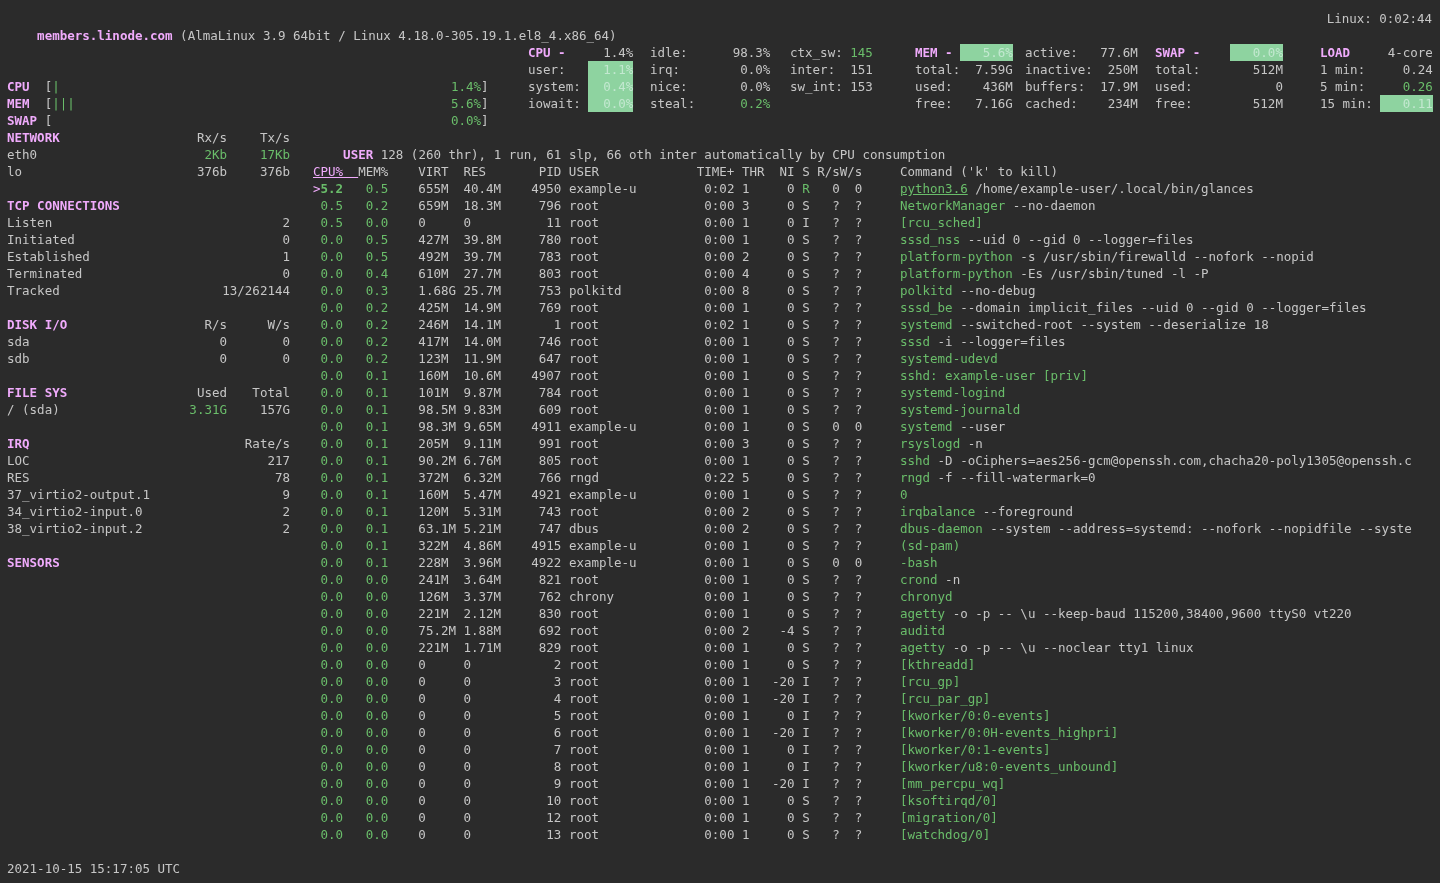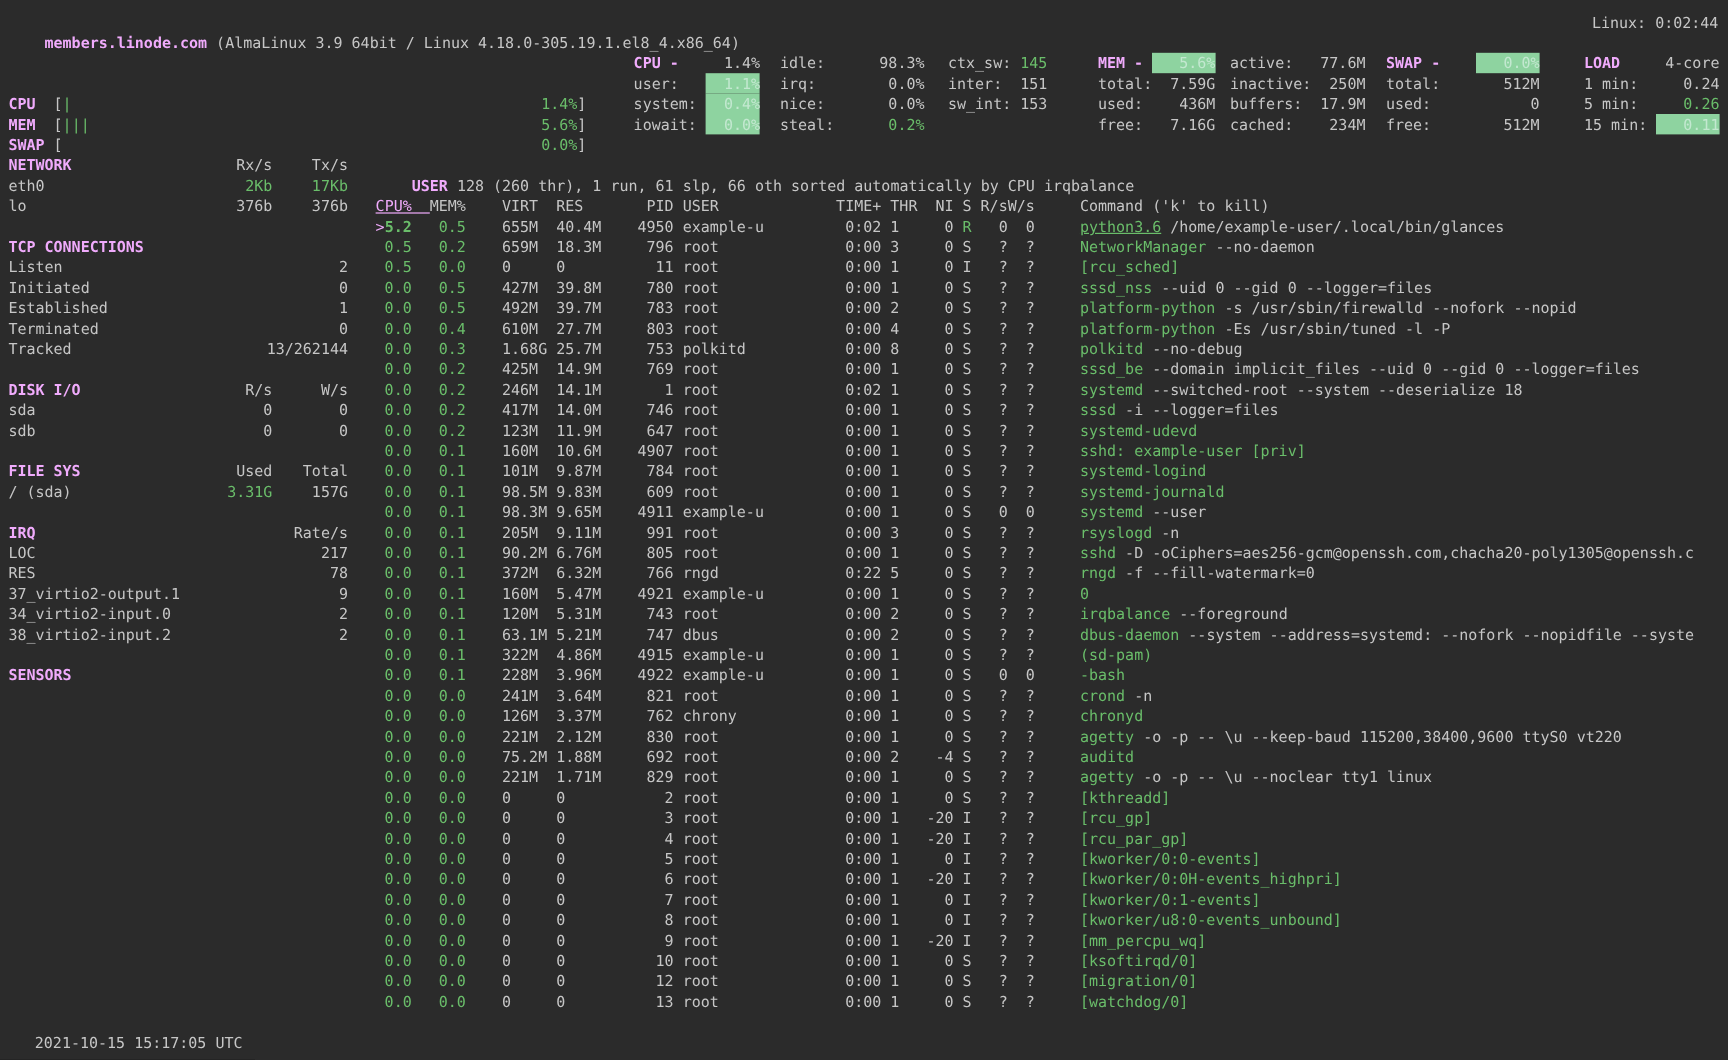--- a/index.html
+++ b/index.html
@@ -20,41 +20,41 @@
   #uptime{position:absolute;right:0;top:0;}
   #quicklook{position:absolute;top:44px;left:7px;}
   .stats-panel{position:absolute;top:44px;}
   .scol{position:absolute;top:0;text-decoration:underline;}
   #left-sections{position:absolute;top:129px;left:7px;width:283px;}
   .sec{margin-bottom:17px;}
   .p1{position:absolute;left:0;top:0;width:220px;text-align:right;}
   .p2{position:absolute;left:0;top:0;width:283px;text-align:right;}
   #tasks-summary{position:absolute;top:129px;left:313px;}
   #proc-table{position:absolute;top:163px;left:313px;}
-  #footer-line{position:absolute;top:860px;left:7px;margin-left:22px;}
+  #footer-line{position:absolute;top:860px;left:7px;}
 </style>
 </head>
 <body>
 
 <div class="term">
 
   <div id="header-line" class="row">
     <span class="b w">members.linode.com</span><span> (AlmaLinux 3.9 64bit / Linux 4.18.0-305.19.1.el8_4.x86_64)</span>
     <span id="uptime"><span>Linux: </span><span>0:02:44</span></span>
   </div>
 
   <div id="quicklook">
     <div id="gauges"><div class="row"><span class="cell b w">CPU  </span><span class="cell">[</span><span class="cell g" style="width: 53ch;">|</span><span class="cell g" style="width: 4ch; text-align: right;">1.4%</span><span class="cell">]</span></div><div class="row"><span class="cell b w">MEM  </span><span class="cell">[</span><span class="cell g" style="width: 53ch;">|||</span><span class="cell g" style="width: 4ch; text-align: right;">5.6%</span><span class="cell">]</span></div><div class="row"><span class="cell b w">SWAP </span><span class="cell">[</span><span class="cell g" style="width: 53ch;"></span><span class="cell g" style="width: 4ch; text-align: right;">0.0%</span><span class="cell">]</span></div></div>
   </div>
 
   <div id="stats-panels"><div class="stats-panel" style="left: 528px;"><div class="scol" style="left: 0px;"><div class="row"><span class="cell b w" style="width: 8ch;">CPU -</span><span class="cell" style="width: 6ch; text-align: right;">1.4%</span></div><div class="row"><span class="cell" style="width: 8ch;">user:</span><span class="cell hl" style="width: 6ch; text-align: right;">1.1%</span></div><div class="row"><span class="cell" style="width: 8ch;">system:</span><span class="cell hl" style="width: 6ch; text-align: right;">0.4%</span></div><div class="row"><span class="cell" style="width: 8ch;">iowait:</span><span class="cell hl" style="width: 6ch; text-align: right;">0.0%</span></div></div><div class="scol" style="left: 122px;"><div class="row"><span class="cell" style="width: 8ch;">idle:</span><span class="cell" style="width: 8ch; text-align: right;">98.3%</span></div><div class="row"><span class="cell" style="width: 8ch;">irq:</span><span class="cell" style="width: 8ch; text-align: right;">0.0%</span></div><div class="row"><span class="cell" style="width: 8ch;">nice:</span><span class="cell" style="width: 8ch; text-align: right;">0.0%</span></div><div class="row"><span class="cell" style="width: 8ch;">steal:</span><span class="cell g" style="width: 8ch; text-align: right;">0.2%</span></div></div><div class="scol" style="left: 262px;"><div class="row"><span class="cell" style="width: 8ch;">ctx_sw:</span><span class="cell g" style="width: 3ch; text-align: right;">145</span></div><div class="row"><span class="cell" style="width: 8ch;">inter:</span><span class="cell" style="width: 3ch; text-align: right;">151</span></div><div class="row"><span class="cell" style="width: 8ch;">sw_int:</span><span class="cell" style="width: 3ch; text-align: right;">153</span></div></div></div><div class="stats-panel" style="left: 915px;"><div class="scol" style="left: 0px;"><div class="row"><span class="cell b w" style="width: 6ch;">MEM -</span><span class="cell hl" style="width: 7ch; text-align: right;">5.6%</span></div><div class="row"><span class="cell" style="width: 6ch;">total:</span><span class="cell" style="width: 7ch; text-align: right;">7.59G</span></div><div class="row"><span class="cell" style="width: 6ch;">used:</span><span class="cell" style="width: 7ch; text-align: right;">436M</span></div><div class="row"><span class="cell" style="width: 6ch;">free:</span><span class="cell" style="width: 7ch; text-align: right;">7.16G</span></div></div><div class="scol" style="left: 110px;"><div class="row"><span class="cell" style="width: 10ch;">active:</span><span class="cell" style="width: 5ch; text-align: right;">77.6M</span></div><div class="row"><span class="cell" style="width: 10ch;">inactive:</span><span class="cell" style="width: 5ch; text-align: right;">250M</span></div><div class="row"><span class="cell" style="width: 10ch;">buffers:</span><span class="cell" style="width: 5ch; text-align: right;">17.9M</span></div><div class="row"><span class="cell" style="width: 10ch;">cached:</span><span class="cell" style="width: 5ch; text-align: right;">234M</span></div></div></div><div class="stats-panel" style="left: 1155px;"><div class="scol" style="left: 0px;"><div class="row"><span class="cell b w" style="width: 10ch;">SWAP -</span><span class="cell hl" style="width: 7ch; text-align: right;">0.0%</span></div><div class="row"><span class="cell" style="width: 10ch;">total:</span><span class="cell" style="width: 7ch; text-align: right;">512M</span></div><div class="row"><span class="cell" style="width: 10ch;">used:</span><span class="cell" style="width: 7ch; text-align: right;">0</span></div><div class="row"><span class="cell" style="width: 10ch;">free:</span><span class="cell" style="width: 7ch; text-align: right;">512M</span></div></div></div><div class="stats-panel" style="left: 1320px;"><div class="scol" style="left: 0px;"><div class="row"><span class="cell b w" style="width: 8ch;">LOAD</span><span class="cell" style="width: 7ch; text-align: right;">4-core</span></div><div class="row"><span class="cell" style="width: 8ch;">1 min:</span><span class="cell" style="width: 7ch; text-align: right;">0.24</span></div><div class="row"><span class="cell" style="width: 8ch;">5 min:</span><span class="cell g" style="width: 7ch; text-align: right;">0.26</span></div><div class="row"><span class="cell" style="width: 8ch;">15 min:</span><span class="cell hl" style="width: 7ch; text-align: right;">0.11</span></div></div></div></div>
 
   <div id="left-sections"><div class="sec"><div class="row"><span class="cell b w">NETWORK</span><span class="p1">Rx/s</span><span class="p2">Tx/s</span></div><div class="row"><span class="cell">eth0</span><span class="p1 g">2Kb</span><span class="p2 g">17Kb</span></div><div class="row"><span class="cell">lo</span><span class="p1 ">376b</span><span class="p2 ">376b</span></div></div><div class="sec"><div class="row"><span class="cell b w">TCP CONNECTIONS</span></div><div class="row"><span class="cell">Listen</span><span class="p2 ">2</span></div><div class="row"><span class="cell">Initiated</span><span class="p2 ">0</span></div><div class="row"><span class="cell">Established</span><span class="p2 ">1</span></div><div class="row"><span class="cell">Terminated</span><span class="p2 ">0</span></div><div class="row"><span class="cell">Tracked</span><span class="p2 ">13/262144</span></div></div><div class="sec"><div class="row"><span class="cell b w">DISK I/O</span><span class="p1">R/s</span><span class="p2">W/s</span></div><div class="row"><span class="cell">sda</span><span class="p1 ">0</span><span class="p2 ">0</span></div><div class="row"><span class="cell">sdb</span><span class="p1 ">0</span><span class="p2 ">0</span></div></div><div class="sec"><div class="row"><span class="cell b w">FILE SYS</span><span class="p1">Used</span><span class="p2">Total</span></div><div class="row"><span class="cell">/ (sda)</span><span class="p1 g">3.31G</span><span class="p2 ">157G</span></div></div><div class="sec"><div class="row"><span class="cell b w">IRQ</span><span class="p2">Rate/s</span></div><div class="row"><span class="cell">LOC</span><span class="p2 ">217</span></div><div class="row"><span class="cell">RES</span><span class="p2 ">78</span></div><div class="row"><span class="cell">37_virtio2-output.1</span><span class="p2 ">9</span></div><div class="row"><span class="cell">34_virtio2-input.0</span><span class="p2 ">2</span></div><div class="row"><span class="cell">38_virtio2-input.2</span><span class="p2 ">2</span></div></div><div class="sec"><div class="row"><span class="cell b w">SENSORS</span></div></div></div>
 
   <div id="tasks-summary" class="row">
-    <span class="b w">USER </span><span>128 (260 thr), 1 run, 61 slp, 66 oth </span><span>sorted automatically by CPU irqbalance</span>
+    <span class="b w">USER </span><span>128 (260 thr), 1 run, 61 slp, 66 oth </span><span>inter automatically by CPU consumption</span>
   </div>
 
   <div id="proc-table"><div class="row"><span class="cell w u" style="width: 6ch;">CPU%  </span><span class="cell" style="width: 4ch; text-align: right;">MEM%</span>    <span class="cell" style="width: 5ch;">VIRT</span> <span class="cell" style="width: 5ch;">RES</span><span class="cell" style="width: 8ch; text-align: right;">PID</span> <span class="cell" style="width: 9ch;">USER</span><span class="cell" style="width: 13ch; text-align: right;">TIME+</span> <span class="cell" style="width: 3ch;">THR</span><span class="cell" style="width: 4ch; text-align: right;">NI</span> <span class="cell" style="width: 1ch;">S</span><span class="cell" style="width: 4ch; text-align: right;">R/s</span><span class="cell" style="width: 3ch; text-align: right;">W/s</span>     <span class="cell">Command ('k' to kill)</span></div><div class="row"><span class="cell" style="width: 4ch; text-align: right;"><span class="cell w">&gt;</span><span class="cell g b">5.2</span></span>  <span class="cell g" style="width: 4ch; text-align: right;">0.5</span>    <span class="cell" style="width: 5ch;">655M</span> <span class="cell" style="width: 5ch;">40.4M</span><span class="cell" style="width: 8ch; text-align: right;">4950</span> <span class="cell" style="width: 9ch;">example-u</span><span class="cell" style="width: 13ch; text-align: right;">0:02</span> <span class="cell" style="width: 3ch;">1</span><span class="cell" style="width: 4ch; text-align: right;">0</span> <span class="cell g" style="width: 1ch;">R</span><span class="cell" style="width: 4ch; text-align: right;">0</span><span class="cell" style="width: 3ch; text-align: right;">0</span>     <span class="cell"><span class="cell g u">python3.6</span><span class="cell"> /home/example-user/.local/bin/glances</span></span></div><div class="row"><span class="cell g" style="width: 4ch; text-align: right;">0.5</span>  <span class="cell g" style="width: 4ch; text-align: right;">0.2</span>    <span class="cell" style="width: 5ch;">659M</span> <span class="cell" style="width: 5ch;">18.3M</span><span class="cell" style="width: 8ch; text-align: right;">796</span> <span class="cell" style="width: 9ch;">root</span><span class="cell" style="width: 13ch; text-align: right;">0:00</span> <span class="cell" style="width: 3ch;">3</span><span class="cell" style="width: 4ch; text-align: right;">0</span> <span class="cell" style="width: 1ch;">S</span><span class="cell" style="width: 4ch; text-align: right;">?</span><span class="cell" style="width: 3ch; text-align: right;">?</span>     <span class="cell"><span class="cell g">NetworkManager</span><span class="cell"> --no-daemon</span></span></div><div class="row"><span class="cell g" style="width: 4ch; text-align: right;">0.5</span>  <span class="cell g" style="width: 4ch; text-align: right;">0.0</span>    <span class="cell" style="width: 5ch;">0</span> <span class="cell" style="width: 5ch;">0</span><span class="cell" style="width: 8ch; text-align: right;">11</span> <span class="cell" style="width: 9ch;">root</span><span class="cell" style="width: 13ch; text-align: right;">0:00</span> <span class="cell" style="width: 3ch;">1</span><span class="cell" style="width: 4ch; text-align: right;">0</span> <span class="cell" style="width: 1ch;">I</span><span class="cell" style="width: 4ch; text-align: right;">?</span><span class="cell" style="width: 3ch; text-align: right;">?</span>     <span class="cell"><span class="cell g">[rcu_sched]</span></span></div><div class="row"><span class="cell g" style="width: 4ch; text-align: right;">0.0</span>  <span class="cell g" style="width: 4ch; text-align: right;">0.5</span>    <span class="cell" style="width: 5ch;">427M</span> <span class="cell" style="width: 5ch;">39.8M</span><span class="cell" style="width: 8ch; text-align: right;">780</span> <span class="cell" style="width: 9ch;">root</span><span class="cell" style="width: 13ch; text-align: right;">0:00</span> <span class="cell" style="width: 3ch;">1</span><span class="cell" style="width: 4ch; text-align: right;">0</span> <span class="cell" style="width: 1ch;">S</span><span class="cell" style="width: 4ch; text-align: right;">?</span><span class="cell" style="width: 3ch; text-align: right;">?</span>     <span class="cell"><span class="cell g">sssd_nss</span><span class="cell"> --uid 0 --gid 0 --logger=files</span></span></div><div class="row"><span class="cell g" style="width: 4ch; text-align: right;">0.0</span>  <span class="cell g" style="width: 4ch; text-align: right;">0.5</span>    <span class="cell" style="width: 5ch;">492M</span> <span class="cell" style="width: 5ch;">39.7M</span><span class="cell" style="width: 8ch; text-align: right;">783</span> <span class="cell" style="width: 9ch;">root</span><span class="cell" style="width: 13ch; text-align: right;">0:00</span> <span class="cell" style="width: 3ch;">2</span><span class="cell" style="width: 4ch; text-align: right;">0</span> <span class="cell" style="width: 1ch;">S</span><span class="cell" style="width: 4ch; text-align: right;">?</span><span class="cell" style="width: 3ch; text-align: right;">?</span>     <span class="cell"><span class="cell g">platform-python</span><span class="cell"> -s /usr/sbin/firewalld --nofork --nopid</span></span></div><div class="row"><span class="cell g" style="width: 4ch; text-align: right;">0.0</span>  <span class="cell g" style="width: 4ch; text-align: right;">0.4</span>    <span class="cell" style="width: 5ch;">610M</span> <span class="cell" style="width: 5ch;">27.7M</span><span class="cell" style="width: 8ch; text-align: right;">803</span> <span class="cell" style="width: 9ch;">root</span><span class="cell" style="width: 13ch; text-align: right;">0:00</span> <span class="cell" style="width: 3ch;">4</span><span class="cell" style="width: 4ch; text-align: right;">0</span> <span class="cell" style="width: 1ch;">S</span><span class="cell" style="width: 4ch; text-align: right;">?</span><span class="cell" style="width: 3ch; text-align: right;">?</span>     <span class="cell"><span class="cell g">platform-python</span><span class="cell"> -Es /usr/sbin/tuned -l -P</span></span></div><div class="row"><span class="cell g" style="width: 4ch; text-align: right;">0.0</span>  <span class="cell g" style="width: 4ch; text-align: right;">0.3</span>    <span class="cell" style="width: 5ch;">1.68G</span> <span class="cell" style="width: 5ch;">25.7M</span><span class="cell" style="width: 8ch; text-align: right;">753</span> <span class="cell" style="width: 9ch;">polkitd</span><span class="cell" style="width: 13ch; text-align: right;">0:00</span> <span class="cell" style="width: 3ch;">8</span><span class="cell" style="width: 4ch; text-align: right;">0</span> <span class="cell" style="width: 1ch;">S</span><span class="cell" style="width: 4ch; text-align: right;">?</span><span class="cell" style="width: 3ch; text-align: right;">?</span>     <span class="cell"><span class="cell g">polkitd</span><span class="cell"> --no-debug</span></span></div><div class="row"><span class="cell g" style="width: 4ch; text-align: right;">0.0</span>  <span class="cell g" style="width: 4ch; text-align: right;">0.2</span>    <span class="cell" style="width: 5ch;">425M</span> <span class="cell" style="width: 5ch;">14.9M</span><span class="cell" style="width: 8ch; text-align: right;">769</span> <span class="cell" style="width: 9ch;">root</span><span class="cell" style="width: 13ch; text-align: right;">0:00</span> <span class="cell" style="width: 3ch;">1</span><span class="cell" style="width: 4ch; text-align: right;">0</span> <span class="cell" style="width: 1ch;">S</span><span class="cell" style="width: 4ch; text-align: right;">?</span><span class="cell" style="width: 3ch; text-align: right;">?</span>     <span class="cell"><span class="cell g">sssd_be</span><span class="cell"> --domain implicit_files --uid 0 --gid 0 --logger=files</span></span></div><div class="row"><span class="cell g" style="width: 4ch; text-align: right;">0.0</span>  <span class="cell g" style="width: 4ch; text-align: right;">0.2</span>    <span class="cell" style="width: 5ch;">246M</span> <span class="cell" style="width: 5ch;">14.1M</span><span class="cell" style="width: 8ch; text-align: right;">1</span> <span class="cell" style="width: 9ch;">root</span><span class="cell" style="width: 13ch; text-align: right;">0:02</span> <span class="cell" style="width: 3ch;">1</span><span class="cell" style="width: 4ch; text-align: right;">0</span> <span class="cell" style="width: 1ch;">S</span><span class="cell" style="width: 4ch; text-align: right;">?</span><span class="cell" style="width: 3ch; text-align: right;">?</span>     <span class="cell"><span class="cell g">systemd</span><span class="cell"> --switched-root --system --deserialize 18</span></span></div><div class="row"><span class="cell g" style="width: 4ch; text-align: right;">0.0</span>  <span class="cell g" style="width: 4ch; text-align: right;">0.2</span>    <span class="cell" style="width: 5ch;">417M</span> <span class="cell" style="width: 5ch;">14.0M</span><span class="cell" style="width: 8ch; text-align: right;">746</span> <span class="cell" style="width: 9ch;">root</span><span class="cell" style="width: 13ch; text-align: right;">0:00</span> <span class="cell" style="width: 3ch;">1</span><span class="cell" style="width: 4ch; text-align: right;">0</span> <span class="cell" style="width: 1ch;">S</span><span class="cell" style="width: 4ch; text-align: right;">?</span><span class="cell" style="width: 3ch; text-align: right;">?</span>     <span class="cell"><span class="cell g">sssd</span><span class="cell"> -i --logger=files</span></span></div><div class="row"><span class="cell g" style="width: 4ch; text-align: right;">0.0</span>  <span class="cell g" style="width: 4ch; text-align: right;">0.2</span>    <span class="cell" style="width: 5ch;">123M</span> <span class="cell" style="width: 5ch;">11.9M</span><span class="cell" style="width: 8ch; text-align: right;">647</span> <span class="cell" style="width: 9ch;">root</span><span class="cell" style="width: 13ch; text-align: right;">0:00</span> <span class="cell" style="width: 3ch;">1</span><span class="cell" style="width: 4ch; text-align: right;">0</span> <span class="cell" style="width: 1ch;">S</span><span class="cell" style="width: 4ch; text-align: right;">?</span><span class="cell" style="width: 3ch; text-align: right;">?</span>     <span class="cell"><span class="cell g">systemd-udevd</span></span></div><div class="row"><span class="cell g" style="width: 4ch; text-align: right;">0.0</span>  <span class="cell g" style="width: 4ch; text-align: right;">0.1</span>    <span class="cell" style="width: 5ch;">160M</span> <span class="cell" style="width: 5ch;">10.6M</span><span class="cell" style="width: 8ch; text-align: right;">4907</span> <span class="cell" style="width: 9ch;">root</span><span class="cell" style="width: 13ch; text-align: right;">0:00</span> <span class="cell" style="width: 3ch;">1</span><span class="cell" style="width: 4ch; text-align: right;">0</span> <span class="cell" style="width: 1ch;">S</span><span class="cell" style="width: 4ch; text-align: right;">?</span><span class="cell" style="width: 3ch; text-align: right;">?</span>     <span class="cell"><span class="cell g">sshd: example-user [priv]</span></span></div><div class="row"><span class="cell g" style="width: 4ch; text-align: right;">0.0</span>  <span class="cell g" style="width: 4ch; text-align: right;">0.1</span>    <span class="cell" style="width: 5ch;">101M</span> <span class="cell" style="width: 5ch;">9.87M</span><span class="cell" style="width: 8ch; text-align: right;">784</span> <span class="cell" style="width: 9ch;">root</span><span class="cell" style="width: 13ch; text-align: right;">0:00</span> <span class="cell" style="width: 3ch;">1</span><span class="cell" style="width: 4ch; text-align: right;">0</span> <span class="cell" style="width: 1ch;">S</span><span class="cell" style="width: 4ch; text-align: right;">?</span><span class="cell" style="width: 3ch; text-align: right;">?</span>     <span class="cell"><span class="cell g">systemd-logind</span></span></div><div class="row"><span class="cell g" style="width: 4ch; text-align: right;">0.0</span>  <span class="cell g" style="width: 4ch; text-align: right;">0.1</span>    <span class="cell" style="width: 5ch;">98.5M</span> <span class="cell" style="width: 5ch;">9.83M</span><span class="cell" style="width: 8ch; text-align: right;">609</span> <span class="cell" style="width: 9ch;">root</span><span class="cell" style="width: 13ch; text-align: right;">0:00</span> <span class="cell" style="width: 3ch;">1</span><span class="cell" style="width: 4ch; text-align: right;">0</span> <span class="cell" style="width: 1ch;">S</span><span class="cell" style="width: 4ch; text-align: right;">?</span><span class="cell" style="width: 3ch; text-align: right;">?</span>     <span class="cell"><span class="cell g">systemd-journald</span></span></div><div class="row"><span class="cell g" style="width: 4ch; text-align: right;">0.0</span>  <span class="cell g" style="width: 4ch; text-align: right;">0.1</span>    <span class="cell" style="width: 5ch;">98.3M</span> <span class="cell" style="width: 5ch;">9.65M</span><span class="cell" style="width: 8ch; text-align: right;">4911</span> <span class="cell" style="width: 9ch;">example-u</span><span class="cell" style="width: 13ch; text-align: right;">0:00</span> <span class="cell" style="width: 3ch;">1</span><span class="cell" style="width: 4ch; text-align: right;">0</span> <span class="cell" style="width: 1ch;">S</span><span class="cell" style="width: 4ch; text-align: right;">0</span><span class="cell" style="width: 3ch; text-align: right;">0</span>     <span class="cell"><span class="cell g">systemd</span><span class="cell"> --user</span></span></div><div class="row"><span class="cell g" style="width: 4ch; text-align: right;">0.0</span>  <span class="cell g" style="width: 4ch; text-align: right;">0.1</span>    <span class="cell" style="width: 5ch;">205M</span> <span class="cell" style="width: 5ch;">9.11M</span><span class="cell" style="width: 8ch; text-align: right;">991</span> <span class="cell" style="width: 9ch;">root</span><span class="cell" style="width: 13ch; text-align: right;">0:00</span> <span class="cell" style="width: 3ch;">3</span><span class="cell" style="width: 4ch; text-align: right;">0</span> <span class="cell" style="width: 1ch;">S</span><span class="cell" style="width: 4ch; text-align: right;">?</span><span class="cell" style="width: 3ch; text-align: right;">?</span>     <span class="cell"><span class="cell g">rsyslogd</span><span class="cell"> -n</span></span></div><div class="row"><span class="cell g" style="width: 4ch; text-align: right;">0.0</span>  <span class="cell g" style="width: 4ch; text-align: right;">0.1</span>    <span class="cell" style="width: 5ch;">90.2M</span> <span class="cell" style="width: 5ch;">6.76M</span><span class="cell" style="width: 8ch; text-align: right;">805</span> <span class="cell" style="width: 9ch;">root</span><span class="cell" style="width: 13ch; text-align: right;">0:00</span> <span class="cell" style="width: 3ch;">1</span><span class="cell" style="width: 4ch; text-align: right;">0</span> <span class="cell" style="width: 1ch;">S</span><span class="cell" style="width: 4ch; text-align: right;">?</span><span class="cell" style="width: 3ch; text-align: right;">?</span>     <span class="cell"><span class="cell g">sshd</span><span class="cell"> -D -oCiphers=aes256-gcm@openssh.com,chacha20-poly1305@openssh.c</span></span></div><div class="row"><span class="cell g" style="width: 4ch; text-align: right;">0.0</span>  <span class="cell g" style="width: 4ch; text-align: right;">0.1</span>    <span class="cell" style="width: 5ch;">372M</span> <span class="cell" style="width: 5ch;">6.32M</span><span class="cell" style="width: 8ch; text-align: right;">766</span> <span class="cell" style="width: 9ch;">rngd</span><span class="cell" style="width: 13ch; text-align: right;">0:22</span> <span class="cell" style="width: 3ch;">5</span><span class="cell" style="width: 4ch; text-align: right;">0</span> <span class="cell" style="width: 1ch;">S</span><span class="cell" style="width: 4ch; text-align: right;">?</span><span class="cell" style="width: 3ch; text-align: right;">?</span>     <span class="cell"><span class="cell g">rngd</span><span class="cell"> -f --fill-watermark=0</span></span></div><div class="row"><span class="cell g" style="width: 4ch; text-align: right;">0.0</span>  <span class="cell g" style="width: 4ch; text-align: right;">0.1</span>    <span class="cell" style="width: 5ch;">160M</span> <span class="cell" style="width: 5ch;">5.47M</span><span class="cell" style="width: 8ch; text-align: right;">4921</span> <span class="cell" style="width: 9ch;">example-u</span><span class="cell" style="width: 13ch; text-align: right;">0:00</span> <span class="cell" style="width: 3ch;">1</span><span class="cell" style="width: 4ch; text-align: right;">0</span> <span class="cell" style="width: 1ch;">S</span><span class="cell" style="width: 4ch; text-align: right;">?</span><span class="cell" style="width: 3ch; text-align: right;">?</span>     <span class="cell"><span class="cell g">0</span></span></div><div class="row"><span class="cell g" style="width: 4ch; text-align: right;">0.0</span>  <span class="cell g" style="width: 4ch; text-align: right;">0.1</span>    <span class="cell" style="width: 5ch;">120M</span> <span class="cell" style="width: 5ch;">5.31M</span><span class="cell" style="width: 8ch; text-align: right;">743</span> <span class="cell" style="width: 9ch;">root</span><span class="cell" style="width: 13ch; text-align: right;">0:00</span> <span class="cell" style="width: 3ch;">2</span><span class="cell" style="width: 4ch; text-align: right;">0</span> <span class="cell" style="width: 1ch;">S</span><span class="cell" style="width: 4ch; text-align: right;">?</span><span class="cell" style="width: 3ch; text-align: right;">?</span>     <span class="cell"><span class="cell g">irqbalance</span><span class="cell"> --foreground</span></span></div><div class="row"><span class="cell g" style="width: 4ch; text-align: right;">0.0</span>  <span class="cell g" style="width: 4ch; text-align: right;">0.1</span>    <span class="cell" style="width: 5ch;">63.1M</span> <span class="cell" style="width: 5ch;">5.21M</span><span class="cell" style="width: 8ch; text-align: right;">747</span> <span class="cell" style="width: 9ch;">dbus</span><span class="cell" style="width: 13ch; text-align: right;">0:00</span> <span class="cell" style="width: 3ch;">2</span><span class="cell" style="width: 4ch; text-align: right;">0</span> <span class="cell" style="width: 1ch;">S</span><span class="cell" style="width: 4ch; text-align: right;">?</span><span class="cell" style="width: 3ch; text-align: right;">?</span>     <span class="cell"><span class="cell g">dbus-daemon</span><span class="cell"> --system --address=systemd: --nofork --nopidfile --syste</span></span></div><div class="row"><span class="cell g" style="width: 4ch; text-align: right;">0.0</span>  <span class="cell g" style="width: 4ch; text-align: right;">0.1</span>    <span class="cell" style="width: 5ch;">322M</span> <span class="cell" style="width: 5ch;">4.86M</span><span class="cell" style="width: 8ch; text-align: right;">4915</span> <span class="cell" style="width: 9ch;">example-u</span><span class="cell" style="width: 13ch; text-align: right;">0:00</span> <span class="cell" style="width: 3ch;">1</span><span class="cell" style="width: 4ch; text-align: right;">0</span> <span class="cell" style="width: 1ch;">S</span><span class="cell" style="width: 4ch; text-align: right;">?</span><span class="cell" style="width: 3ch; text-align: right;">?</span>     <span class="cell"><span class="cell g">(sd-pam)</span></span></div><div class="row"><span class="cell g" style="width: 4ch; text-align: right;">0.0</span>  <span class="cell g" style="width: 4ch; text-align: right;">0.1</span>    <span class="cell" style="width: 5ch;">228M</span> <span class="cell" style="width: 5ch;">3.96M</span><span class="cell" style="width: 8ch; text-align: right;">4922</span> <span class="cell" style="width: 9ch;">example-u</span><span class="cell" style="width: 13ch; text-align: right;">0:00</span> <span class="cell" style="width: 3ch;">1</span><span class="cell" style="width: 4ch; text-align: right;">0</span> <span class="cell" style="width: 1ch;">S</span><span class="cell" style="width: 4ch; text-align: right;">0</span><span class="cell" style="width: 3ch; text-align: right;">0</span>     <span class="cell"><span class="cell g">-bash</span></span></div><div class="row"><span class="cell g" style="width: 4ch; text-align: right;">0.0</span>  <span class="cell g" style="width: 4ch; text-align: right;">0.0</span>    <span class="cell" style="width: 5ch;">241M</span> <span class="cell" style="width: 5ch;">3.64M</span><span class="cell" style="width: 8ch; text-align: right;">821</span> <span class="cell" style="width: 9ch;">root</span><span class="cell" style="width: 13ch; text-align: right;">0:00</span> <span class="cell" style="width: 3ch;">1</span><span class="cell" style="width: 4ch; text-align: right;">0</span> <span class="cell" style="width: 1ch;">S</span><span class="cell" style="width: 4ch; text-align: right;">?</span><span class="cell" style="width: 3ch; text-align: right;">?</span>     <span class="cell"><span class="cell g">crond</span><span class="cell"> -n</span></span></div><div class="row"><span class="cell g" style="width: 4ch; text-align: right;">0.0</span>  <span class="cell g" style="width: 4ch; text-align: right;">0.0</span>    <span class="cell" style="width: 5ch;">126M</span> <span class="cell" style="width: 5ch;">3.37M</span><span class="cell" style="width: 8ch; text-align: right;">762</span> <span class="cell" style="width: 9ch;">chrony</span><span class="cell" style="width: 13ch; text-align: right;">0:00</span> <span class="cell" style="width: 3ch;">1</span><span class="cell" style="width: 4ch; text-align: right;">0</span> <span class="cell" style="width: 1ch;">S</span><span class="cell" style="width: 4ch; text-align: right;">?</span><span class="cell" style="width: 3ch; text-align: right;">?</span>     <span class="cell"><span class="cell g">chronyd</span></span></div><div class="row"><span class="cell g" style="width: 4ch; text-align: right;">0.0</span>  <span class="cell g" style="width: 4ch; text-align: right;">0.0</span>    <span class="cell" style="width: 5ch;">221M</span> <span class="cell" style="width: 5ch;">2.12M</span><span class="cell" style="width: 8ch; text-align: right;">830</span> <span class="cell" style="width: 9ch;">root</span><span class="cell" style="width: 13ch; text-align: right;">0:00</span> <span class="cell" style="width: 3ch;">1</span><span class="cell" style="width: 4ch; text-align: right;">0</span> <span class="cell" style="width: 1ch;">S</span><span class="cell" style="width: 4ch; text-align: right;">?</span><span class="cell" style="width: 3ch; text-align: right;">?</span>     <span class="cell"><span class="cell g">agetty</span><span class="cell"> -o -p -- \u --keep-baud 115200,38400,9600 ttyS0 vt220</span></span></div><div class="row"><span class="cell g" style="width: 4ch; text-align: right;">0.0</span>  <span class="cell g" style="width: 4ch; text-align: right;">0.0</span>    <span class="cell" style="width: 5ch;">75.2M</span> <span class="cell" style="width: 5ch;">1.88M</span><span class="cell" style="width: 8ch; text-align: right;">692</span> <span class="cell" style="width: 9ch;">root</span><span class="cell" style="width: 13ch; text-align: right;">0:00</span> <span class="cell" style="width: 3ch;">2</span><span class="cell" style="width: 4ch; text-align: right;">-4</span> <span class="cell" style="width: 1ch;">S</span><span class="cell" style="width: 4ch; text-align: right;">?</span><span class="cell" style="width: 3ch; text-align: right;">?</span>     <span class="cell"><span class="cell g">auditd</span></span></div><div class="row"><span class="cell g" style="width: 4ch; text-align: right;">0.0</span>  <span class="cell g" style="width: 4ch; text-align: right;">0.0</span>    <span class="cell" style="width: 5ch;">221M</span> <span class="cell" style="width: 5ch;">1.71M</span><span class="cell" style="width: 8ch; text-align: right;">829</span> <span class="cell" style="width: 9ch;">root</span><span class="cell" style="width: 13ch; text-align: right;">0:00</span> <span class="cell" style="width: 3ch;">1</span><span class="cell" style="width: 4ch; text-align: right;">0</span> <span class="cell" style="width: 1ch;">S</span><span class="cell" style="width: 4ch; text-align: right;">?</span><span class="cell" style="width: 3ch; text-align: right;">?</span>     <span class="cell"><span class="cell g">agetty</span><span class="cell"> -o -p -- \u --noclear tty1 linux</span></span></div><div class="row"><span class="cell g" style="width: 4ch; text-align: right;">0.0</span>  <span class="cell g" style="width: 4ch; text-align: right;">0.0</span>    <span class="cell" style="width: 5ch;">0</span> <span class="cell" style="width: 5ch;">0</span><span class="cell" style="width: 8ch; text-align: right;">2</span> <span class="cell" style="width: 9ch;">root</span><span class="cell" style="width: 13ch; text-align: right;">0:00</span> <span class="cell" style="width: 3ch;">1</span><span class="cell" style="width: 4ch; text-align: right;">0</span> <span class="cell" style="width: 1ch;">S</span><span class="cell" style="width: 4ch; text-align: right;">?</span><span class="cell" style="width: 3ch; text-align: right;">?</span>     <span class="cell"><span class="cell g">[kthreadd]</span></span></div><div class="row"><span class="cell g" style="width: 4ch; text-align: right;">0.0</span>  <span class="cell g" style="width: 4ch; text-align: right;">0.0</span>    <span class="cell" style="width: 5ch;">0</span> <span class="cell" style="width: 5ch;">0</span><span class="cell" style="width: 8ch; text-align: right;">3</span> <span class="cell" style="width: 9ch;">root</span><span class="cell" style="width: 13ch; text-align: right;">0:00</span> <span class="cell" style="width: 3ch;">1</span><span class="cell" style="width: 4ch; text-align: right;">-20</span> <span class="cell" style="width: 1ch;">I</span><span class="cell" style="width: 4ch; text-align: right;">?</span><span class="cell" style="width: 3ch; text-align: right;">?</span>     <span class="cell"><span class="cell g">[rcu_gp]</span></span></div><div class="row"><span class="cell g" style="width: 4ch; text-align: right;">0.0</span>  <span class="cell g" style="width: 4ch; text-align: right;">0.0</span>    <span class="cell" style="width: 5ch;">0</span> <span class="cell" style="width: 5ch;">0</span><span class="cell" style="width: 8ch; text-align: right;">4</span> <span class="cell" style="width: 9ch;">root</span><span class="cell" style="width: 13ch; text-align: right;">0:00</span> <span class="cell" style="width: 3ch;">1</span><span class="cell" style="width: 4ch; text-align: right;">-20</span> <span class="cell" style="width: 1ch;">I</span><span class="cell" style="width: 4ch; text-align: right;">?</span><span class="cell" style="width: 3ch; text-align: right;">?</span>     <span class="cell"><span class="cell g">[rcu_par_gp]</span></span></div><div class="row"><span class="cell g" style="width: 4ch; text-align: right;">0.0</span>  <span class="cell g" style="width: 4ch; text-align: right;">0.0</span>    <span class="cell" style="width: 5ch;">0</span> <span class="cell" style="width: 5ch;">0</span><span class="cell" style="width: 8ch; text-align: right;">5</span> <span class="cell" style="width: 9ch;">root</span><span class="cell" style="width: 13ch; text-align: right;">0:00</span> <span class="cell" style="width: 3ch;">1</span><span class="cell" style="width: 4ch; text-align: right;">0</span> <span class="cell" style="width: 1ch;">I</span><span class="cell" style="width: 4ch; text-align: right;">?</span><span class="cell" style="width: 3ch; text-align: right;">?</span>     <span class="cell"><span class="cell g">[kworker/0:0-events]</span></span></div><div class="row"><span class="cell g" style="width: 4ch; text-align: right;">0.0</span>  <span class="cell g" style="width: 4ch; text-align: right;">0.0</span>    <span class="cell" style="width: 5ch;">0</span> <span class="cell" style="width: 5ch;">0</span><span class="cell" style="width: 8ch; text-align: right;">6</span> <span class="cell" style="width: 9ch;">root</span><span class="cell" style="width: 13ch; text-align: right;">0:00</span> <span class="cell" style="width: 3ch;">1</span><span class="cell" style="width: 4ch; text-align: right;">-20</span> <span class="cell" style="width: 1ch;">I</span><span class="cell" style="width: 4ch; text-align: right;">?</span><span class="cell" style="width: 3ch; text-align: right;">?</span>     <span class="cell"><span class="cell g">[kworker/0:0H-events_highpri]</span></span></div><div class="row"><span class="cell g" style="width: 4ch; text-align: right;">0.0</span>  <span class="cell g" style="width: 4ch; text-align: right;">0.0</span>    <span class="cell" style="width: 5ch;">0</span> <span class="cell" style="width: 5ch;">0</span><span class="cell" style="width: 8ch; text-align: right;">7</span> <span class="cell" style="width: 9ch;">root</span><span class="cell" style="width: 13ch; text-align: right;">0:00</span> <span class="cell" style="width: 3ch;">1</span><span class="cell" style="width: 4ch; text-align: right;">0</span> <span class="cell" style="width: 1ch;">I</span><span class="cell" style="width: 4ch; text-align: right;">?</span><span class="cell" style="width: 3ch; text-align: right;">?</span>     <span class="cell"><span class="cell g">[kworker/0:1-events]</span></span></div><div class="row"><span class="cell g" style="width: 4ch; text-align: right;">0.0</span>  <span class="cell g" style="width: 4ch; text-align: right;">0.0</span>    <span class="cell" style="width: 5ch;">0</span> <span class="cell" style="width: 5ch;">0</span><span class="cell" style="width: 8ch; text-align: right;">8</span> <span class="cell" style="width: 9ch;">root</span><span class="cell" style="width: 13ch; text-align: right;">0:00</span> <span class="cell" style="width: 3ch;">1</span><span class="cell" style="width: 4ch; text-align: right;">0</span> <span class="cell" style="width: 1ch;">I</span><span class="cell" style="width: 4ch; text-align: right;">?</span><span class="cell" style="width: 3ch; text-align: right;">?</span>     <span class="cell"><span class="cell g">[kworker/u8:0-events_unbound]</span></span></div><div class="row"><span class="cell g" style="width: 4ch; text-align: right;">0.0</span>  <span class="cell g" style="width: 4ch; text-align: right;">0.0</span>    <span class="cell" style="width: 5ch;">0</span> <span class="cell" style="width: 5ch;">0</span><span class="cell" style="width: 8ch; text-align: right;">9</span> <span class="cell" style="width: 9ch;">root</span><span class="cell" style="width: 13ch; text-align: right;">0:00</span> <span class="cell" style="width: 3ch;">1</span><span class="cell" style="width: 4ch; text-align: right;">-20</span> <span class="cell" style="width: 1ch;">I</span><span class="cell" style="width: 4ch; text-align: right;">?</span><span class="cell" style="width: 3ch; text-align: right;">?</span>     <span class="cell"><span class="cell g">[mm_percpu_wq]</span></span></div><div class="row"><span class="cell g" style="width: 4ch; text-align: right;">0.0</span>  <span class="cell g" style="width: 4ch; text-align: right;">0.0</span>    <span class="cell" style="width: 5ch;">0</span> <span class="cell" style="width: 5ch;">0</span><span class="cell" style="width: 8ch; text-align: right;">10</span> <span class="cell" style="width: 9ch;">root</span><span class="cell" style="width: 13ch; text-align: right;">0:00</span> <span class="cell" style="width: 3ch;">1</span><span class="cell" style="width: 4ch; text-align: right;">0</span> <span class="cell" style="width: 1ch;">S</span><span class="cell" style="width: 4ch; text-align: right;">?</span><span class="cell" style="width: 3ch; text-align: right;">?</span>     <span class="cell"><span class="cell g">[ksoftirqd/0]</span></span></div><div class="row"><span class="cell g" style="width: 4ch; text-align: right;">0.0</span>  <span class="cell g" style="width: 4ch; text-align: right;">0.0</span>    <span class="cell" style="width: 5ch;">0</span> <span class="cell" style="width: 5ch;">0</span><span class="cell" style="width: 8ch; text-align: right;">12</span> <span class="cell" style="width: 9ch;">root</span><span class="cell" style="width: 13ch; text-align: right;">0:00</span> <span class="cell" style="width: 3ch;">1</span><span class="cell" style="width: 4ch; text-align: right;">0</span> <span class="cell" style="width: 1ch;">S</span><span class="cell" style="width: 4ch; text-align: right;">?</span><span class="cell" style="width: 3ch; text-align: right;">?</span>     <span class="cell"><span class="cell g">[migration/0]</span></span></div><div class="row"><span class="cell g" style="width: 4ch; text-align: right;">0.0</span>  <span class="cell g" style="width: 4ch; text-align: right;">0.0</span>    <span class="cell" style="width: 5ch;">0</span> <span class="cell" style="width: 5ch;">0</span><span class="cell" style="width: 8ch; text-align: right;">13</span> <span class="cell" style="width: 9ch;">root</span><span class="cell" style="width: 13ch; text-align: right;">0:00</span> <span class="cell" style="width: 3ch;">1</span><span class="cell" style="width: 4ch; text-align: right;">0</span> <span class="cell" style="width: 1ch;">S</span><span class="cell" style="width: 4ch; text-align: right;">?</span><span class="cell" style="width: 3ch; text-align: right;">?</span>     <span class="cell"><span class="cell g">[watchdog/0]</span></span></div></div>
 
   <div id="footer-line" class="row">2021-10-15 15:17:05 UTC</div>
 
 </div>
 
 </body></html>

